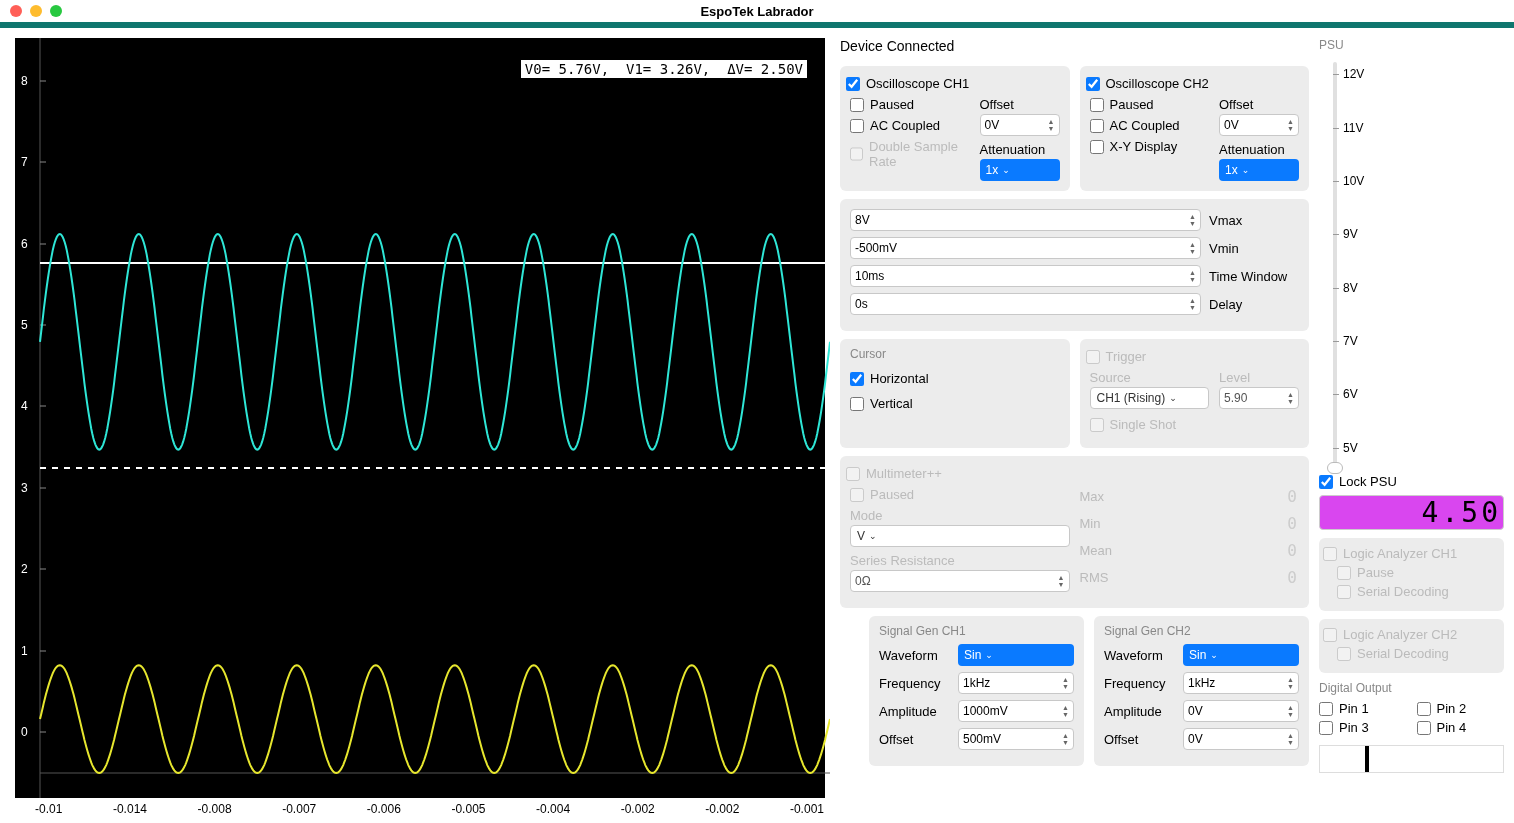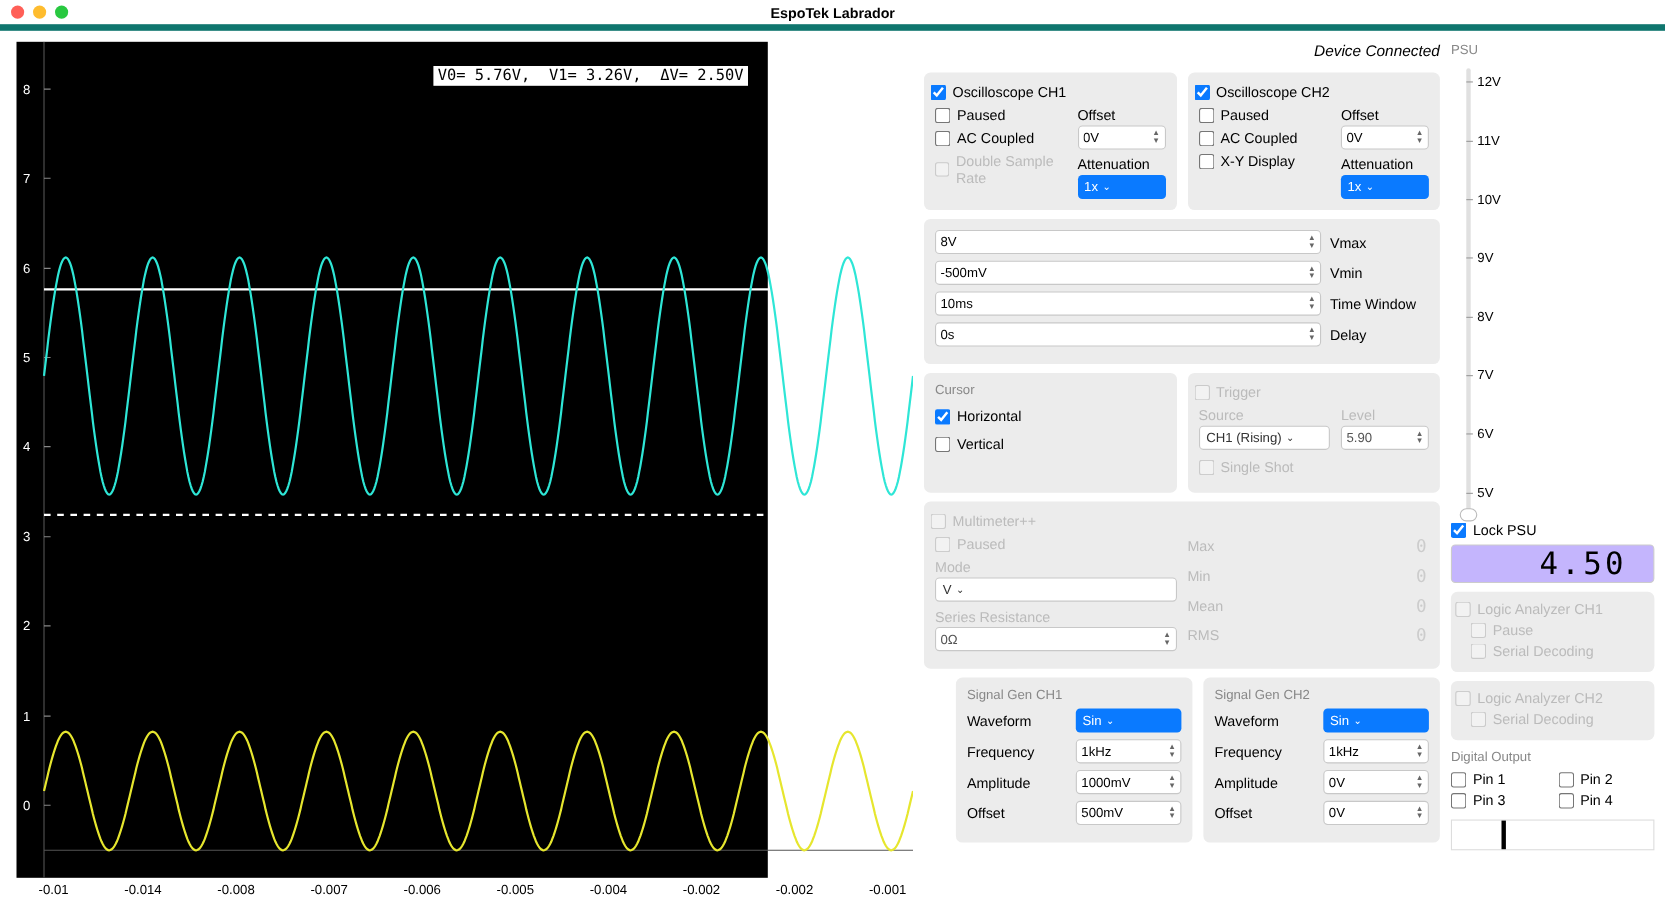--- a/index.html
+++ b/index.html
@@ -10,32 +10,32 @@
 .tl { width: 12px; height: 12px; border-radius: 50%; }
 .tl.red { background: #ff5f57; }
 .tl.yellow { background: #febc2e; }
 .tl.green { background: #28c840; }
 .titlebar-title { position: absolute; width: 100%; text-align: center; font-size: 13px; font-weight: 600; pointer-events: none; }
 
 .main { display: flex; height: calc(100% - 28px); }
 
 
 .scope-area { width: 835px; padding: 10px 5px 5px 15px; }
-.scope { position: relative; width: 683px; height: 760px; background: #000; }
+.scope { position: relative; width: 810px; height: 760px; background: #000; }
 .scope svg { position: absolute; top: 0; left: 0; }
 .scope-overlay { position: absolute; top: 22px; right: 18px; background: #fff; color: #000; font-family: ui-monospace, Menlo, monospace; font-size: 14px; padding: 1px 4px; white-space: pre; }
 .x-axis-labels { display: flex; justify-content: space-between; font-size: 12px; padding: 4px 6px 0 20px; }
 .y-axis-label { position: absolute; left: 6px; font-size: 12px; color: #fff; transform: translateY(-50%); }
 
 
 .panels { flex: 1; padding: 10px 10px 10px 5px; display: flex; gap: 10px; font-size: 13px; }
 .col-main { flex: 1; display: flex; flex-direction: column; gap: 8px; }
 .col-psu { width: 185px; display: flex; flex-direction: column; gap: 8px; }
 
-.center-title { text-align: right; font-size: 14px; margin-bottom: 4px; font-style: italic; }
+.center-title { text-align: left; font-size: 14px; margin-bottom: 4px; }
 
 .group { background: #ececec; border-radius: 6px; padding: 10px; }
 .group.disabled { color: #bbb; }
 .group-row2 { display: flex; gap: 10px; }
 .group-row2 > .group { flex: 1; }
 
 .check { display: flex; align-items: center; gap: 6px; margin-bottom: 6px; }
 .check input[type=checkbox] { width: 14px; height: 14px; accent-color: #0a7aff; }
 .check label { font-size: 13px; }
 
@@ -56,32 +56,32 @@
 
 .section-title { font-size: 12px; color: #888; margin-bottom: 6px; }
 .group .section-title.top { margin-top: -2px; }
 
 .mm-stats { display: flex; flex-direction: column; gap: 8px; }
 .mm-stat-row { display: flex; justify-content: space-between; align-items: center; }
 .seg-digit { font-family: ui-monospace, monospace; letter-spacing: 2px; font-size: 16px; color: #ccc; }
 
 .siggen-row { display: flex; gap: 10px; padding-left: 29px; }
 .siggen { flex: 1; }
-.siggen .frow { display: flex; align-items: center; gap: 24px; margin-bottom: 6px; }
+.siggen .frow { display: flex; align-items: center; gap: 4px; margin-bottom: 6px; }
 .siggen .frow .lbl { width: 75px; }
 .siggen .frow .spinbox, .siggen .frow .selectbox { flex: 1; margin-bottom: 0; }
 
 
 .psu-title { font-size: 12px; color: #888; }
 .psu-scale { position: relative; height: 410px; margin: 6px 0 6px 14px; }
 .psu-scale .track { position: absolute; left: 0; top: 4px; bottom: 4px; width: 4px; background: #e0e0e0; border-radius: 2px; }
 .psu-tick { position: absolute; left: 10px; font-size: 12px; transform: translateY(-50%); }
 .psu-tick::before { content: ""; position: absolute; left: -10px; top: 50%; width: 6px; height: 1px; background: #999; }
 .psu-thumb { position: absolute; left: -6px; width: 16px; height: 12px; background: #fff; border: 1px solid #bbb; border-radius: 6px; transform: translateY(-50%); }
-.psu-display { background: #c4b5fd; border: 1px solid #ccc; border-radius: 4px; text-align: right; font-family: ui-monospace, monospace; font-size: 28px; letter-spacing: 3px; padding: 0 24px; margin-top: 4px; }
+.psu-display { background: #d946ef; border: 1px solid #ccc; border-radius: 4px; text-align: right; font-family: ui-monospace, monospace; font-size: 28px; letter-spacing: 3px; padding: 0 2px; margin-top: 4px; }
 
 .la-group { background: #ececec; border-radius: 6px; padding: 8px; color: #bbb; }
 .la-group .check { margin-bottom: 4px; }
 
 .digital-out { }
 .do-title { font-size: 12px; color: #888; margin-bottom: 6px; }
 .do-grid { display: grid; grid-template-columns: 1fr 1fr; gap: 4px 10px; }
 .do-grid .check { margin-bottom: 0; align-items: center; }
 
 .do-bar { margin-top: 10px; height: 28px; background: #fff; border: 1px solid #ddd; position: relative; }

